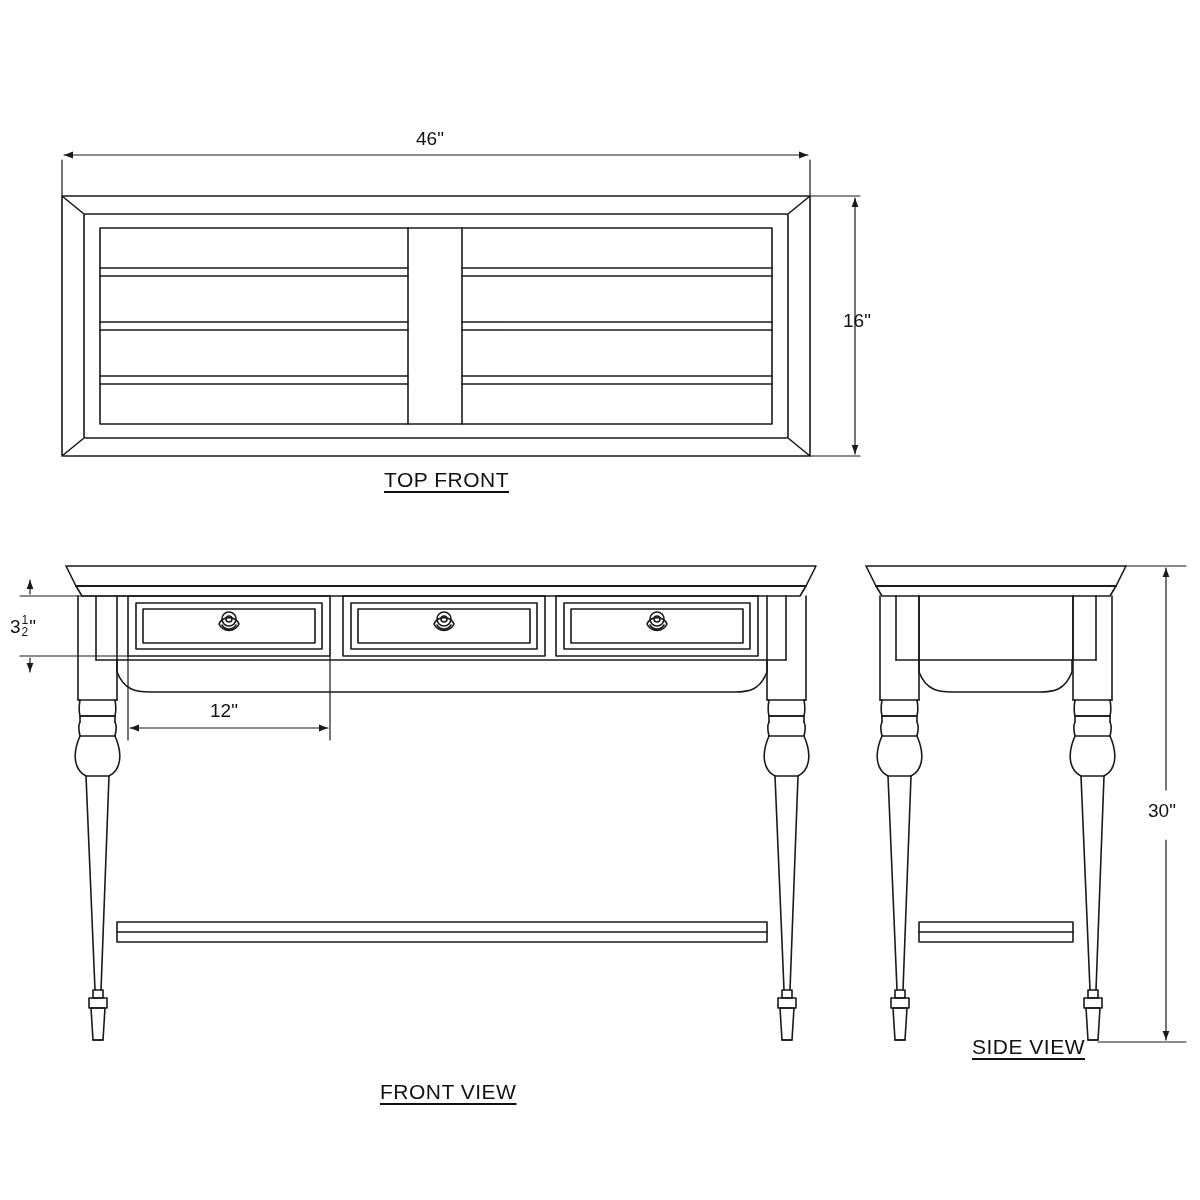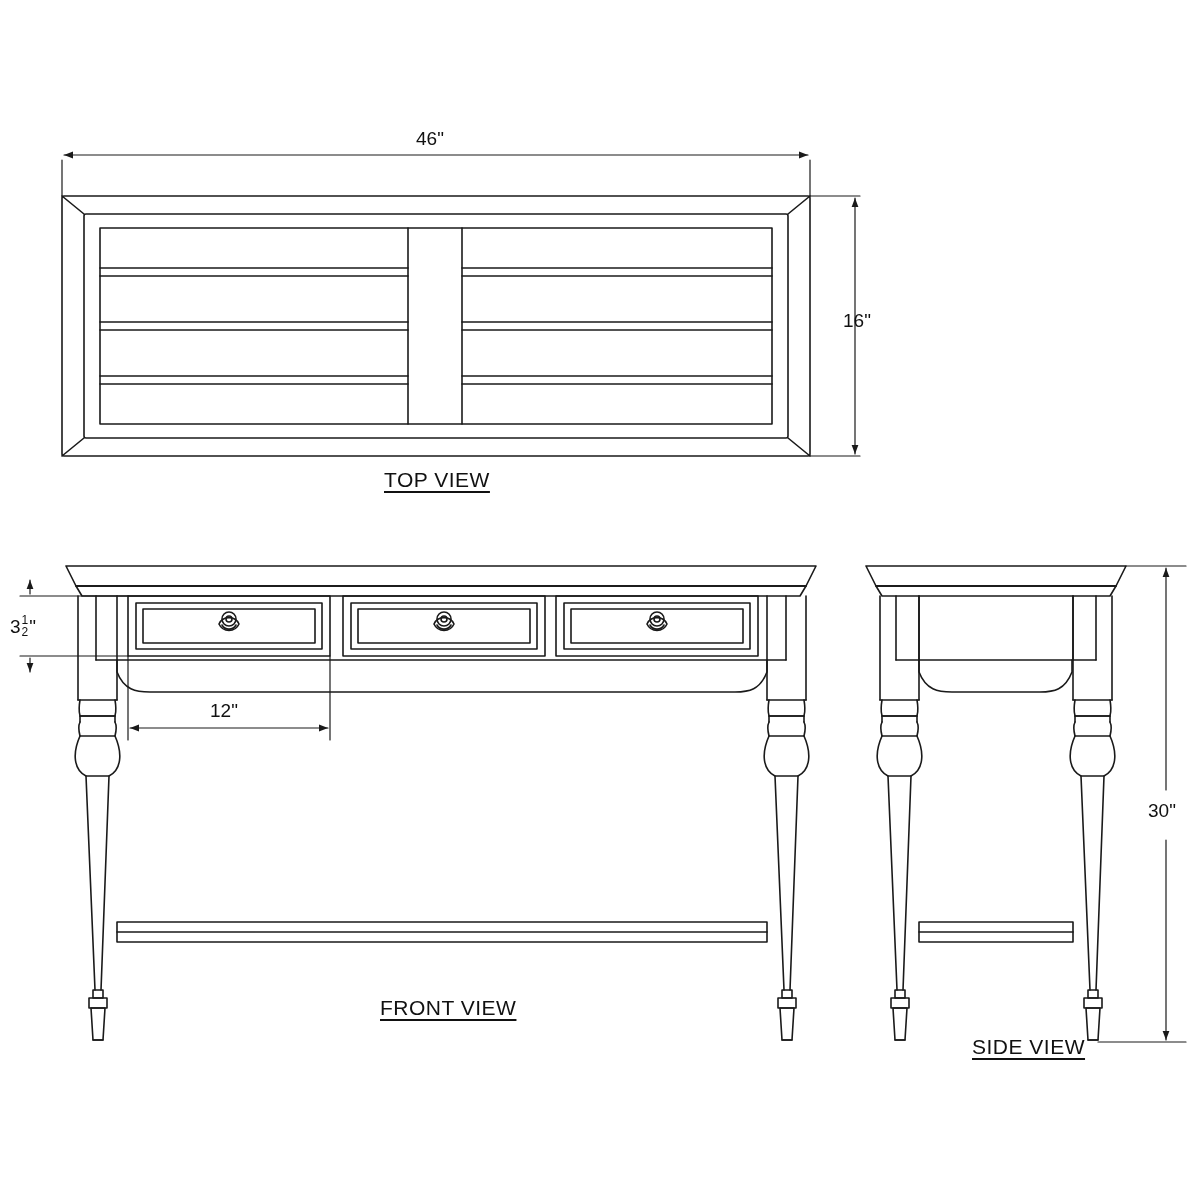--- a/index.html
+++ b/index.html
@@ -273,32 +273,32 @@
       <line x1="1166" y1="1040" x2="1166" y2="840" marker-start="url(#arrR)"></line>
     </g>
 
   </g>
 </svg>
 
 <div class="lbl dim-label" style="left:416px; top:128px;">46"</div>
 
 <div class="lbl dim-label" style="left:843px; top:310px;">16"</div>
 
-<div class="lbl view-label" style="left:384px; top:468px;">TOP VIEW</div>
+<div class="lbl view-label" style="left:384px; top:468px;">TOP FRONT</div>
 
 <div class="lbl frac" style="left:10px; top:615px;">
   <span>3</span>
   <span class="stack">
     <span class="num">1</span>
     <span class="den">2</span>
   </span>
   <span>"</span>
 </div>
 
 <div class="lbl dim-label" style="left:210px; top:700px;">12"</div>
 
 <div class="lbl dim-label" style="left:1148px; top:800px;">30"</div>
 
-<div class="lbl view-label" style="left:380px; top:996px;">FRONT VIEW</div>
+<div class="lbl view-label" style="left:380px; top:1080px;">FRONT VIEW</div>
 
 <div class="lbl view-label" style="left:972px; top:1035px;">SIDE VIEW</div>
 
 </div>
 
 </body></html>

